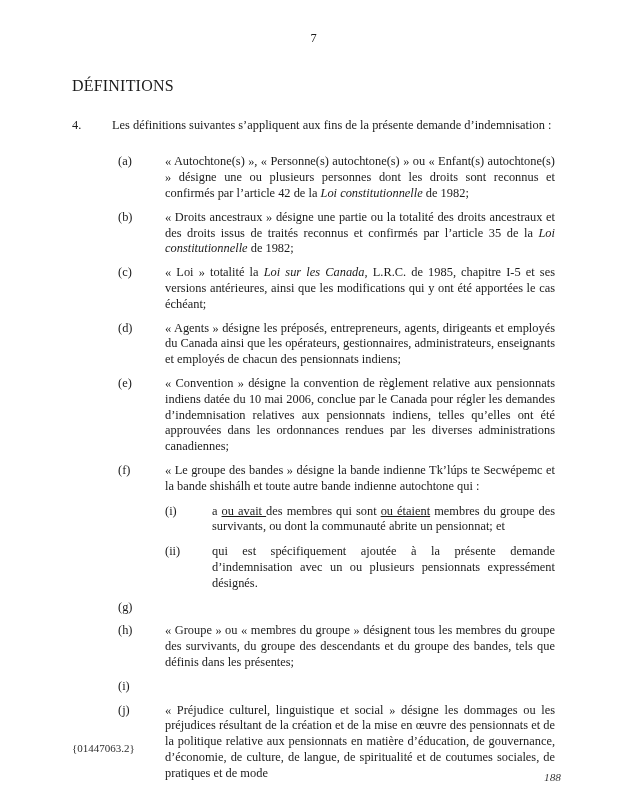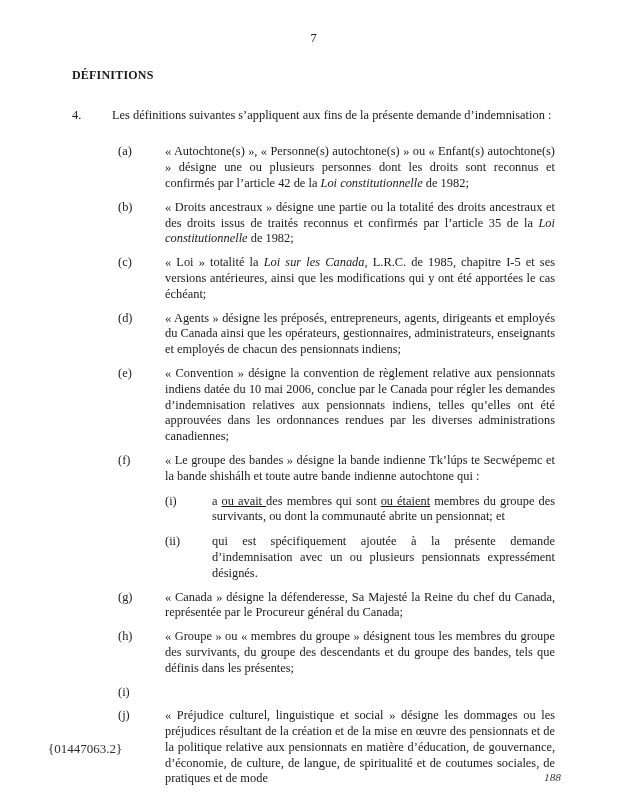--- a/index.html
+++ b/index.html
@@ -8,38 +8,38 @@
     width:623px; height:807px;
     background:#ffffff;
     color:#1b1b1b;
     font-family:"Liberation Serif", serif;
     font-size:12.4px;
     line-height:15.8px;
     overflow:hidden;
   }
   .content { padding:0 68px 0 72px; }
   .pagenum-top { text-align:center; padding-top:31px; }
-  .heading { margin-top:21px; font-weight:bold; font-size:12px; letter-spacing:0.2px; }
+  .heading { margin-top:31px; font-weight:normal; font-size:16px; letter-spacing:0.2px; }
   .para4 { margin-top:24px; display:flex; }
   .para4-num { flex:0 0 40px; }
   .para4-text { flex:1; }
   .defs { margin-top:21px; }
   .def-item { display:flex; margin-left:46px; margin-bottom:8px; }
   .def-label { flex:0 0 47px; }
   .def-body { flex:1; min-width:0; }
   .def-text { text-align:justify; }
   .sub-item { display:flex; margin-top:9px; }
   .sub-label { flex:0 0 47px; }
   .sub-text { flex:1; text-align:justify; }
   .seg-italic { font-style:italic; }
   .seg-underline { text-decoration:underline; }
   .seg-strike { text-decoration:line-through; }
   .footer-left {
-    position:absolute; left:48px; top:744px;
-    font-size:13px; line-height:9px; color:#2e2e2e;
+    position:absolute; left:72px; top:744px;
+    font-size:11px; line-height:9px; color:#2e2e2e;
   }
   .footer-pagenum {
     position:absolute; right:62px; top:770px;
     font-size:11.3px; color:#3a3a3a;font-style:italic;
   }
 </style>
 </head>
 <body>
 
 <div class="page">
@@ -101,23 +101,20 @@
           </div>
           <div class="sub-item">
             <div class="sub-label">(ii)</div>
             <div class="sub-text"><span>qui est spécifiquement ajoutée à la présente demande d’indemnisation avec un ou plusieurs pensionnats expressément désignés.</span></div>
           </div>
         </div>
       </div>
 
       <div class="def-item">
         <div class="def-label">(g)</div>
-        <div class="def-body">
-            <div class="def-text"><span>« Canada » désigne la défenderesse, Sa Majesté la Reine du chef du Canada, représentée par le Procureur général du Canada;</span></div>
-          </div>
       </div>
 
       <div class="def-item">
         <div class="def-label">(h)</div>
         <div class="def-body">
             <div class="def-text"><span>« Groupe » ou « membres du groupe » désignent tous les membres du groupe des survivants, du groupe des descendants et du groupe des bandes, tels que définis dans les présentes;</span></div>
           </div>
       </div>
 
       <div class="def-item">

